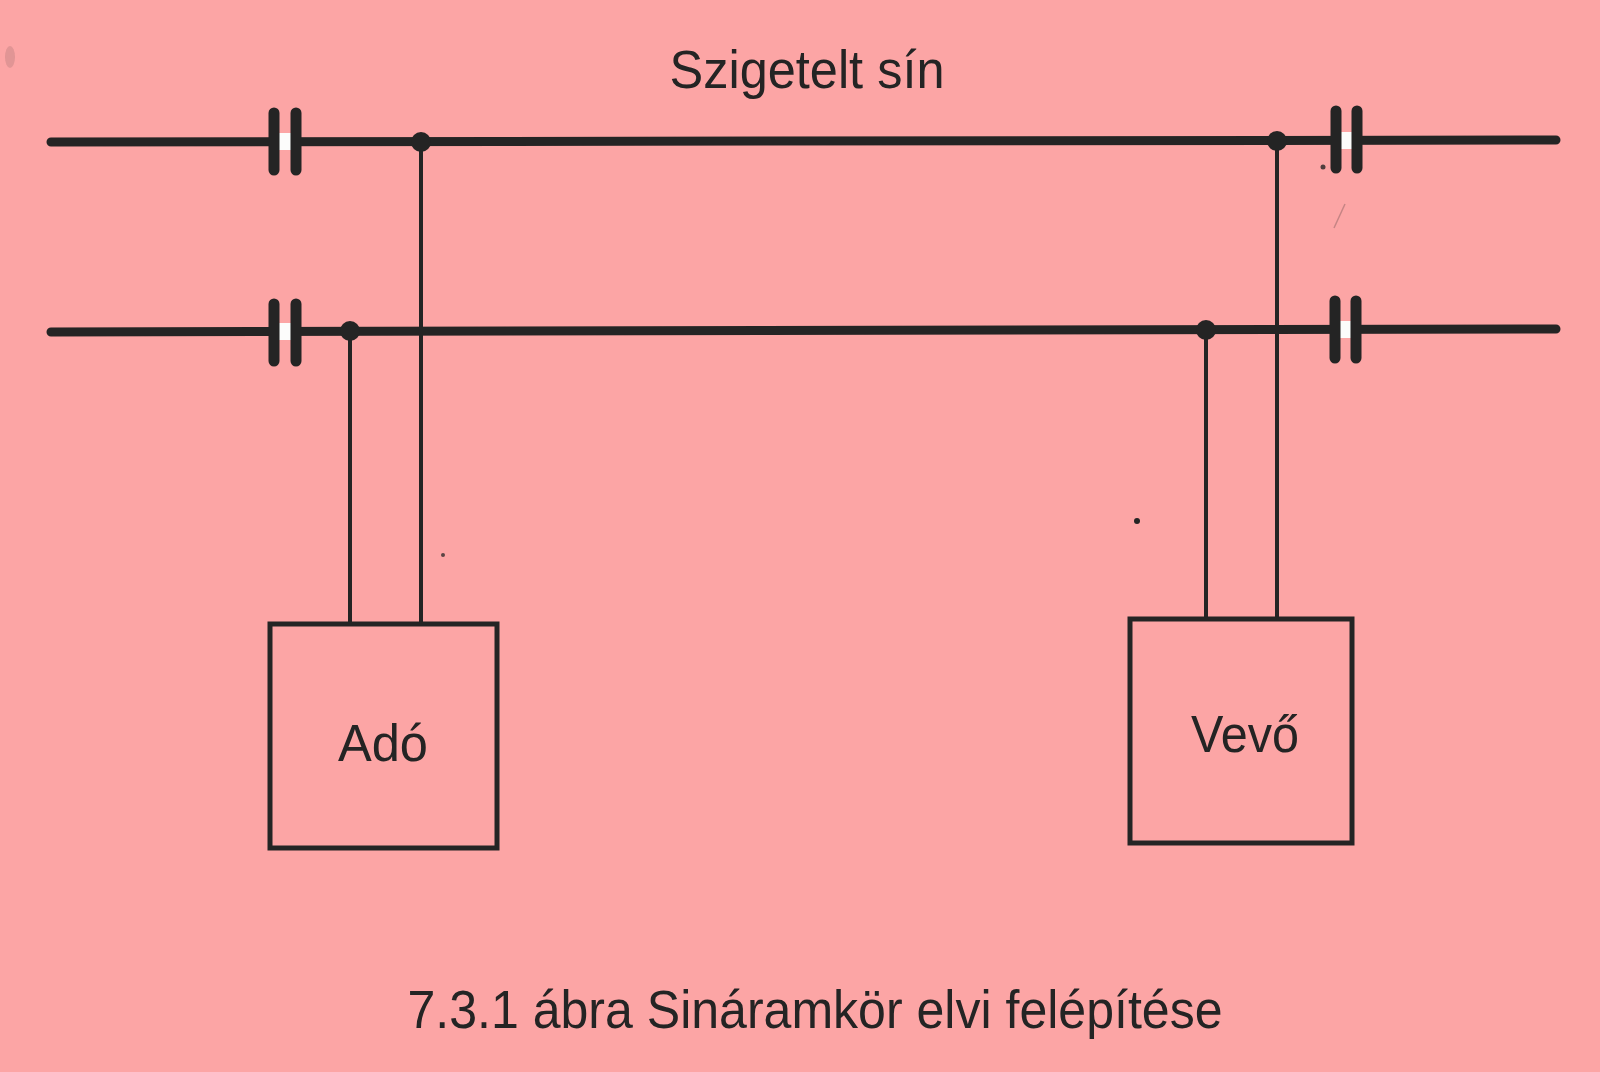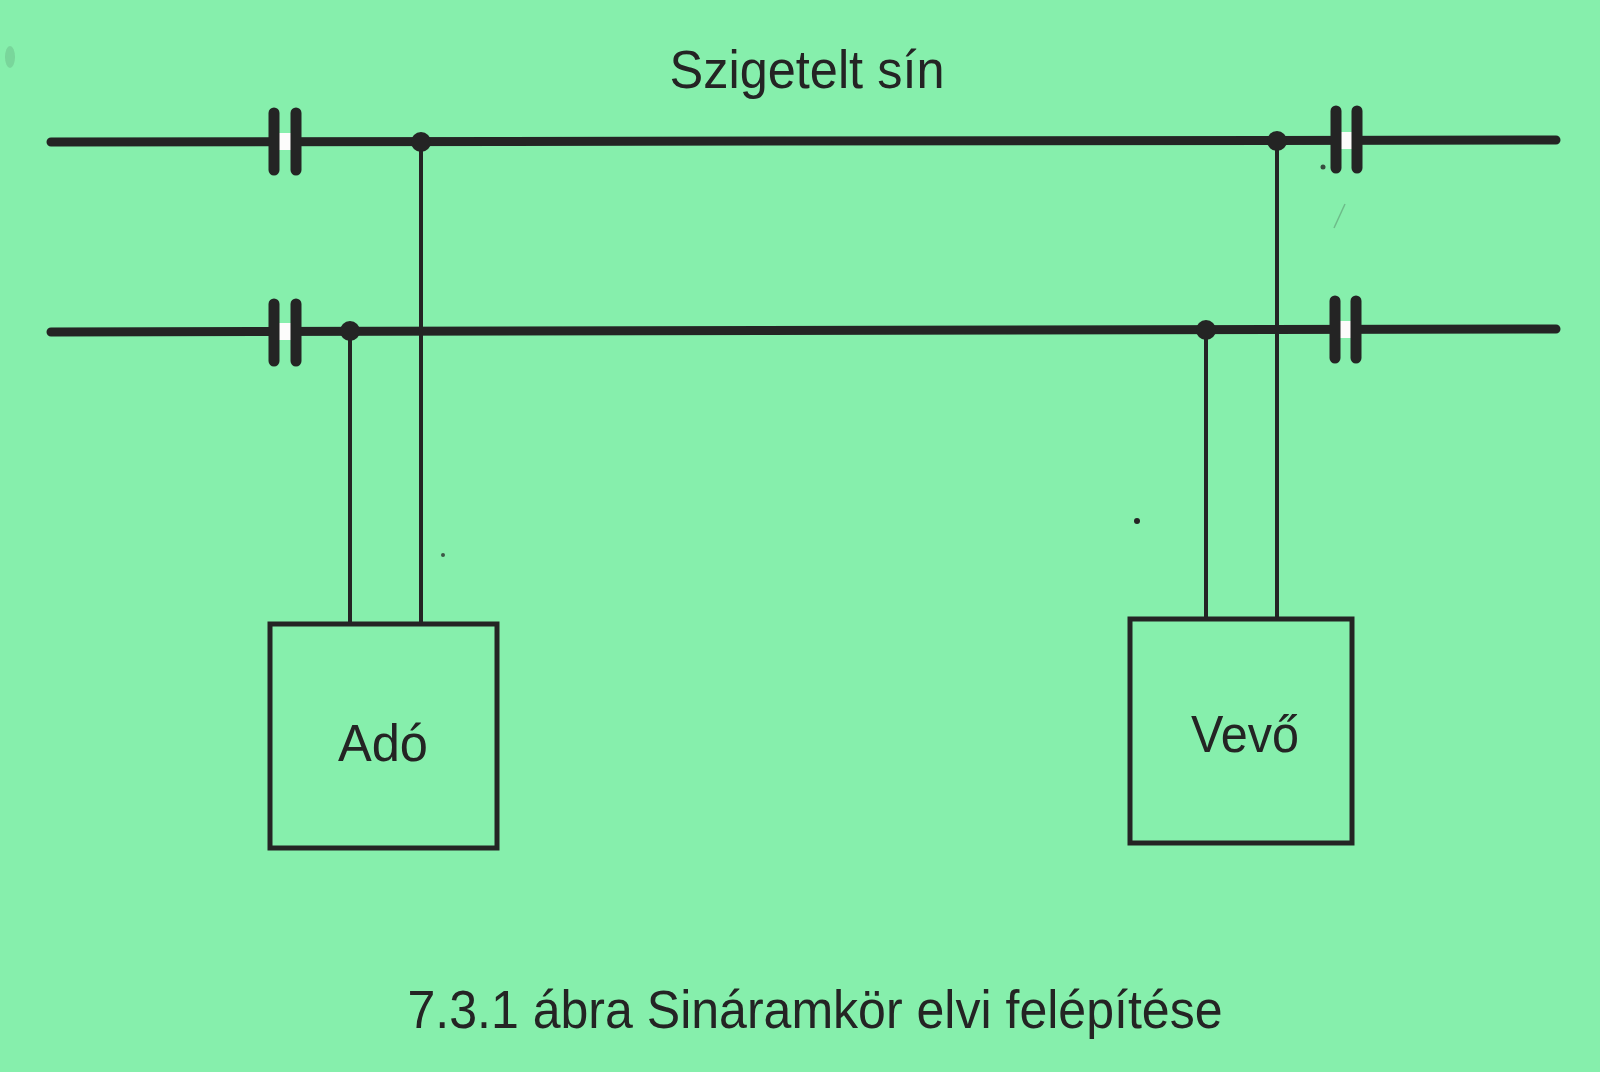--- a/index.html
+++ b/index.html
@@ -4,21 +4,21 @@
 <style>
   html, body {
     margin: 0;
     padding: 0;
     background: #fcfcfb;
   }
   .page {
     position: relative;
     width: 1600px;
     height: 1072px;
-    background: #86efac;
+    background: #fca5a5;
     overflow: hidden;
     font-family: "Liberation Sans", sans-serif;
   }
   .page svg {
     position: absolute;
     inset: 0;
     display: block;
   }
   text {
     font-family: "Liberation Sans", sans-serif;

